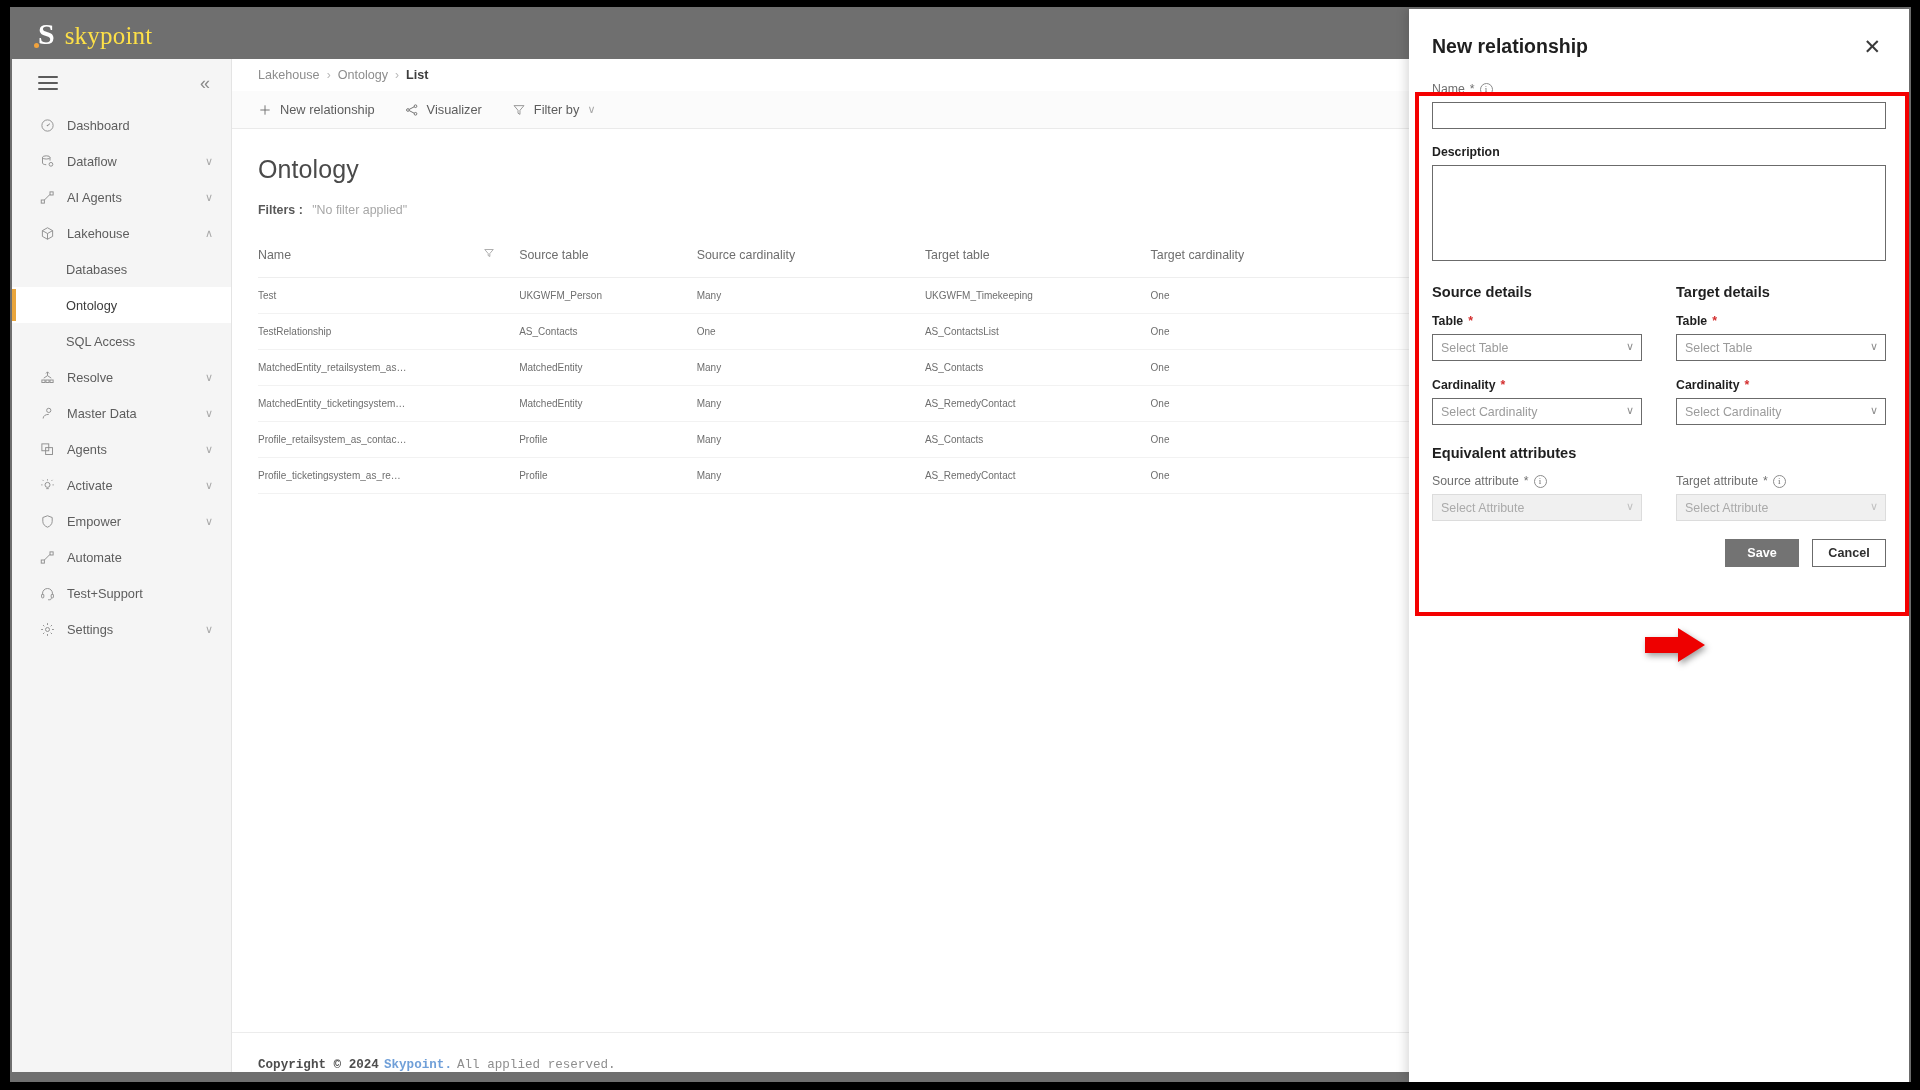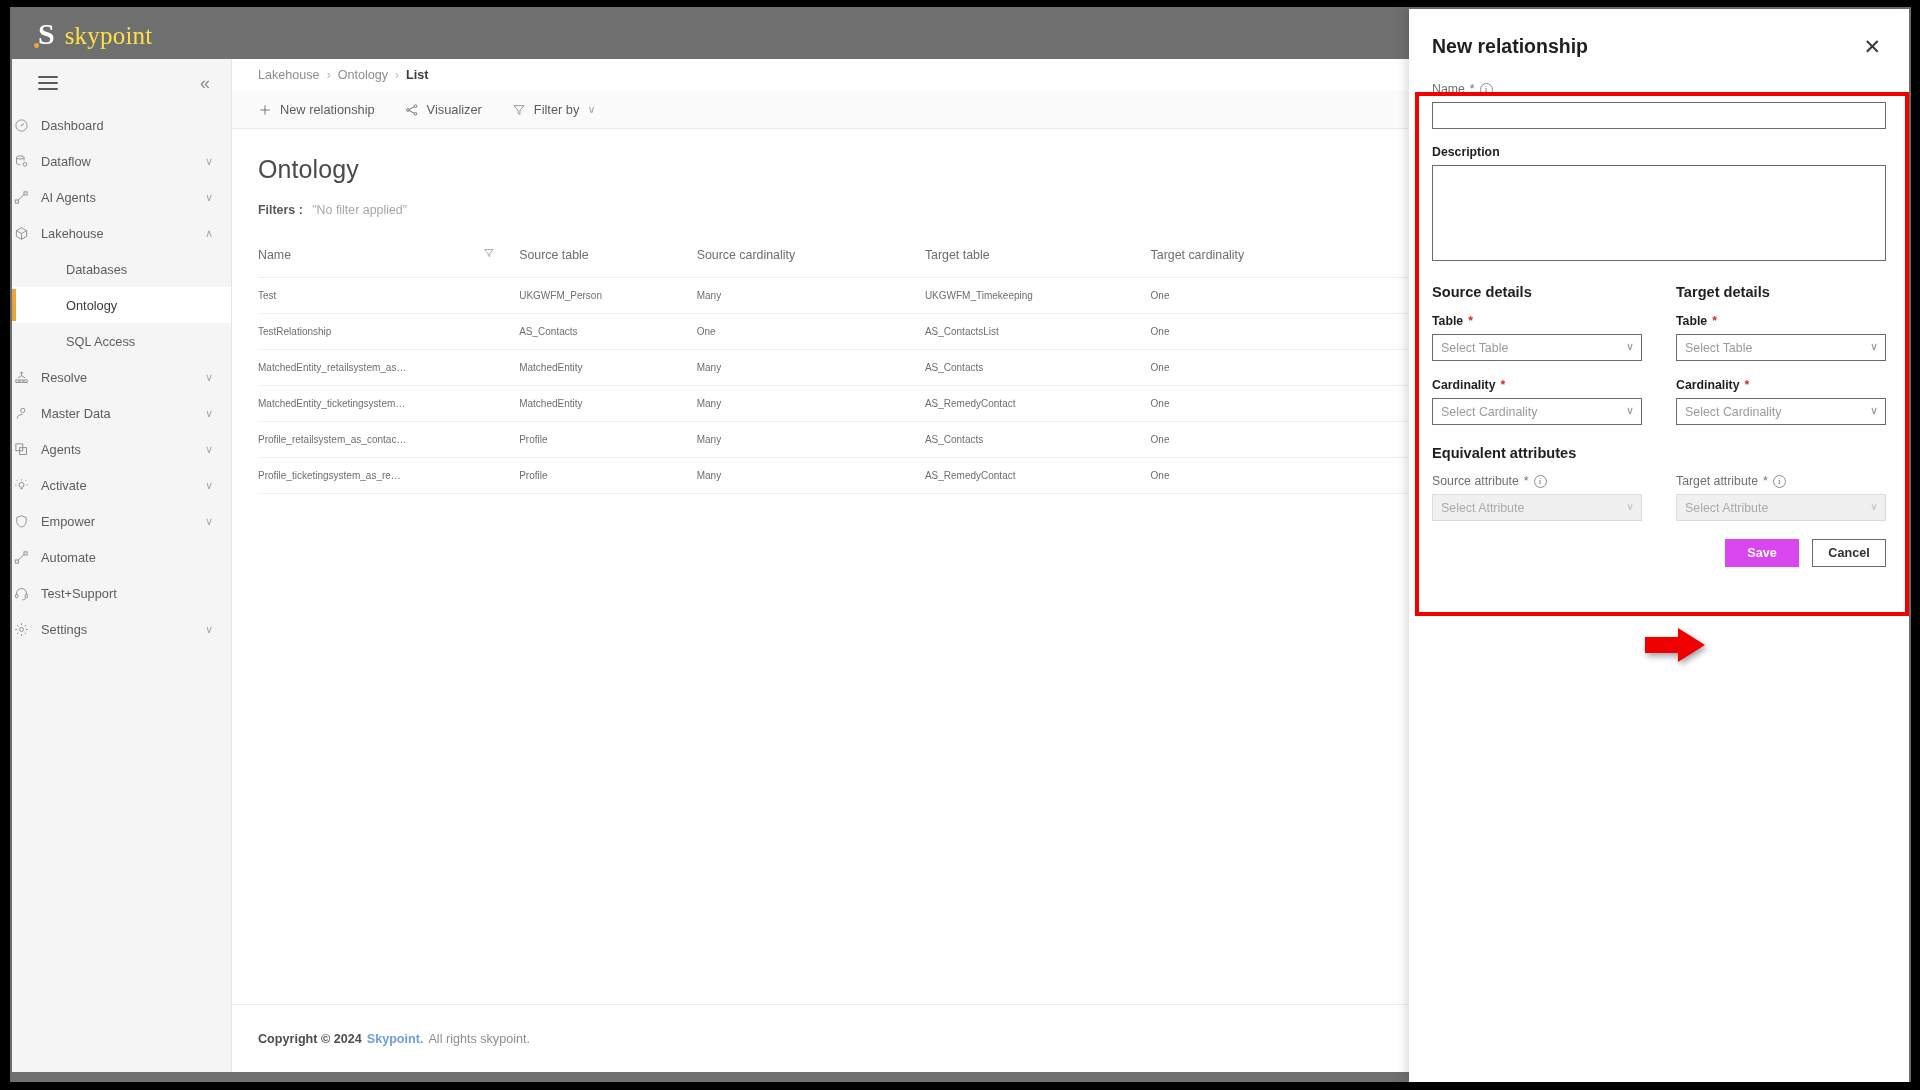--- a/index.html
+++ b/index.html
@@ -67,21 +67,21 @@
   }
   .hamburger i:nth-child(1) { top: 0; }
   .hamburger i:nth-child(2) { top: 6px; }
   .hamburger i:nth-child(3) { top: 12px; }
   .collapse-ic {
     font-size: 18px; color: #8a8a8a; cursor: pointer; line-height: 1;
   }
 
   .nav-item {
     display: flex; align-items: center;
-    height: 36px; padding-right: 18px;
+    height: 36px; padding-left: 26px; padding-right: 18px;
     color: #5d5d5d; font-size: 12.8px; cursor: pointer;
     position: relative;
   }
   .nav-item .ic {
     width: 18px; height: 18px; margin-right: 11px;
     display: flex; align-items: center; justify-content: center;
     flex: 0 0 18px;
   }
   .nav-item .lbl { flex: 1 1 auto; white-space: nowrap; }
   .nav-item .chev {
@@ -154,24 +154,24 @@
   table.grid td {
     font-size: 10px; color: #6e6e6e; height: 36px;
     border-bottom: 1px solid #f2f2f2;
     white-space: nowrap; overflow: hidden; text-overflow: ellipsis;
     padding-right: 10px;
   }
   .th-name { display: flex; align-items: center; justify-content: space-between; padding-right: 24px; }
 
   .footer {
     position: absolute; left: 0; bottom: 0;
-    width: 100%; height: 68px;
+    width: 100%; height: 40px;
     border-top: 1px solid #ececec;
-    display: flex; align-items: center; padding-left: 26px;
-    font-size: 12.6px; color: #8e8e8e; background: #fff;
+    display: flex; align-items: flex-end; padding-left: 26px;
+    font-size: 12.6px; color: #8e8e8e; background: #fff; font-family: Liberation Mono, monospace;
   }
   .footer b { color: #4d4d4d; font-weight: 700; }
   .footer .brand { color: #6f9fd8; font-weight: 700; }
 
   
   .panel {
     position: absolute;
     left: 1409px; top: 9px;
     width: 500px; height: 1073px;
     background: #ffffff;
@@ -231,21 +231,21 @@
   .panel-actions {
     display: flex; justify-content: flex-end; gap: 13px;
     padding: 18px 23px 0 23px;
   }
   .btn {
     height: 28px; min-width: 74px; font-size: 12.6px;
     display: flex; align-items: center; justify-content: center;
     cursor: pointer; font-family: "Liberation Sans", sans-serif;
     font-weight: 700;
   }
-  .btn-save { background: #d946ef; color: #ffffff; border: none; }
+  .btn-save { background: #737373; color: #ffffff; border: none; }
   .btn-cancel { background: #ffffff; color: #2f2f2f; border: 1px solid #6b6b6b; }
 
   
   .anno-rect {
     position: absolute; left: 1415px; top: 92px;
     width: 494px; height: 524px;
     border: 4px solid #f40000; z-index: 40; pointer-events: none;
   }
   .anno-arrow {
     position: absolute; left: 1645px; top: 628px;
@@ -559,21 +559,21 @@
             <td>One</td>
             <td>System</td>
           </tr>
         </tbody>
       </table>
     </div>
 
     <div class="footer">
       <b>Copyright © 2024</b>
       <span class="brand" style="margin-left:5px">Skypoint.</span>
-      <span style="margin-left:5px">All rights skypoint.</span>
+      <span style="margin-left:5px">All applied reserved.</span>
     </div>
   </div>
 
   <div class="panel">
     <div class="panel-head">
       <div class="panel-title">New relationship</div>
       <div class="panel-close">✕</div>
     </div>
 
     <div class="panel-body">

